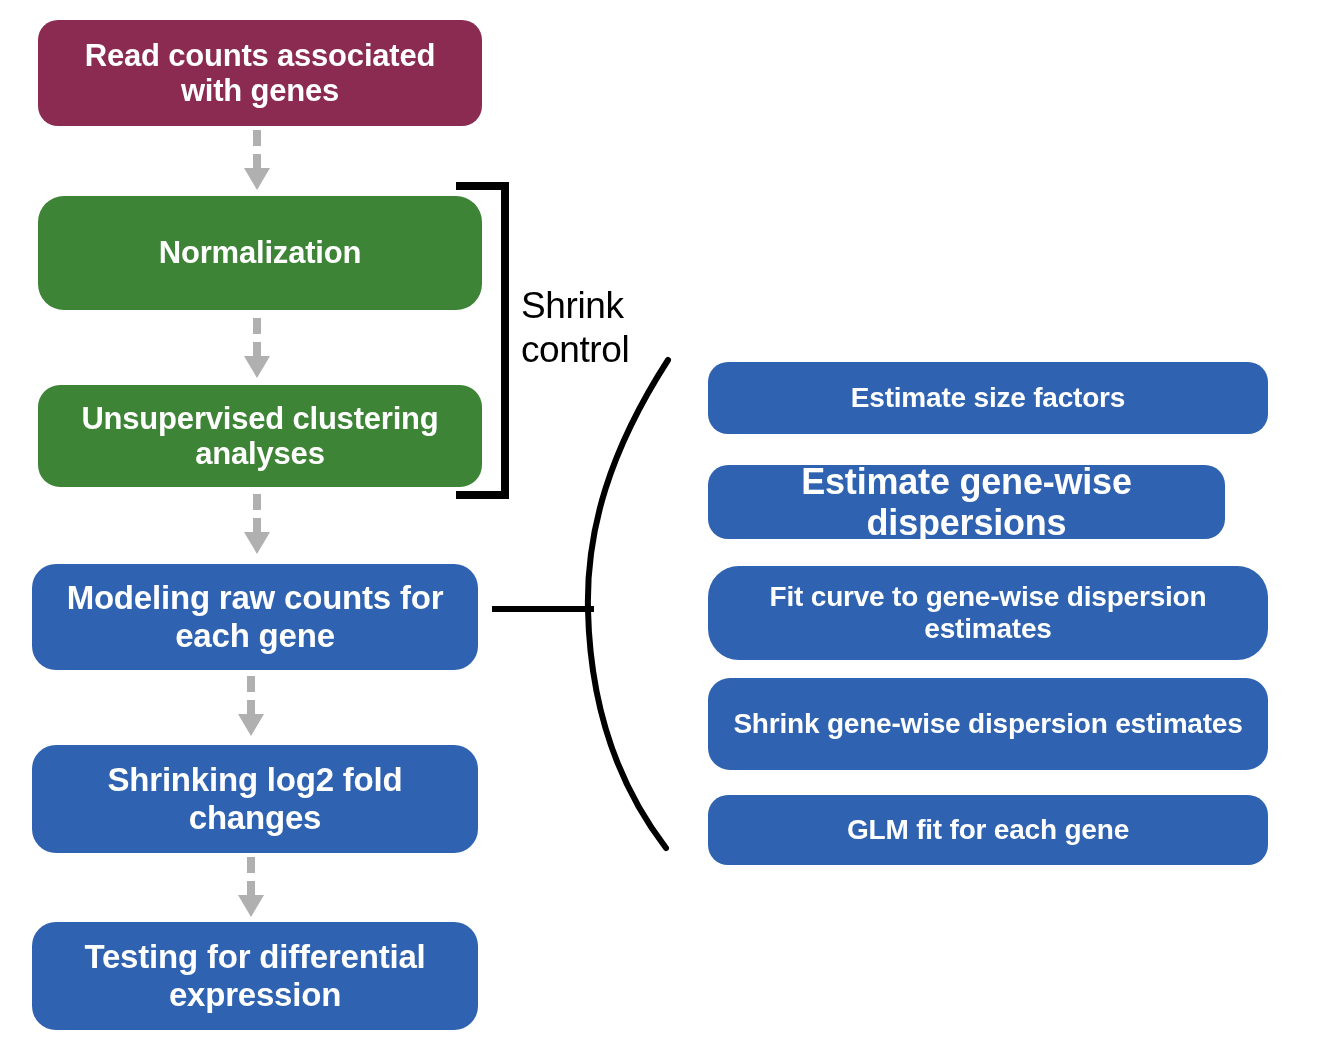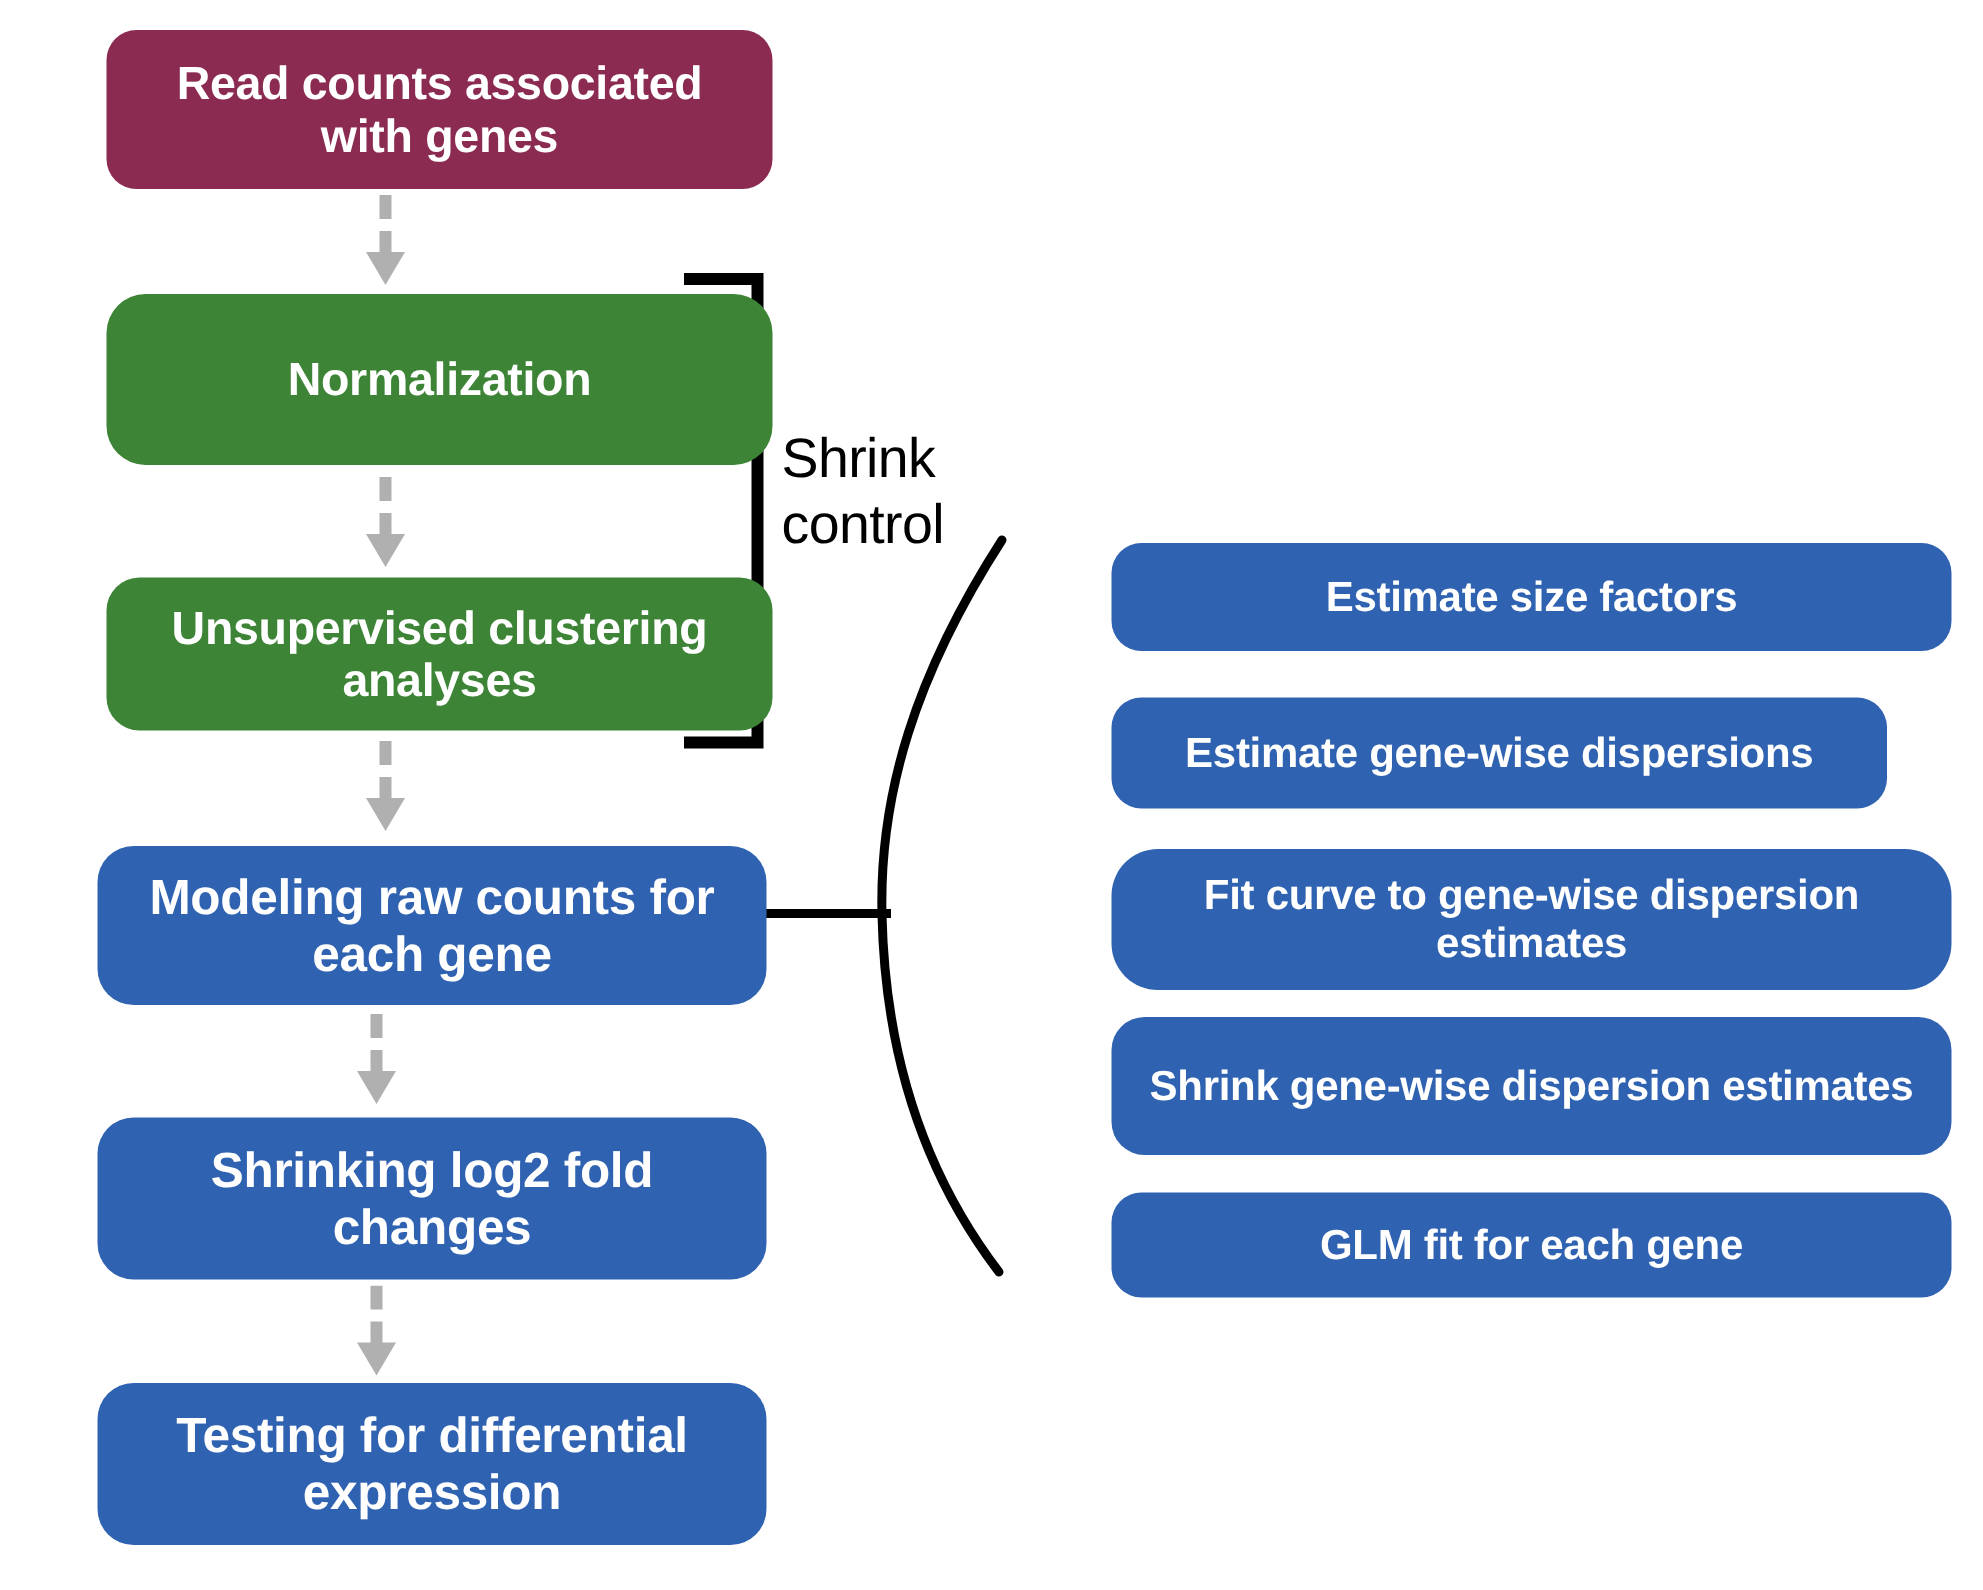--- a/index.html
+++ b/index.html
@@ -27,40 +27,39 @@
     align-items: center;
     justify-content: center;
     text-align: center;
     color: #ffffff;
     font-weight: bold;
     font-family: "Liberation Sans", sans-serif;
     line-height: 1.14;
     letter-spacing: -0.2px;
     padding: 2px 14px;
     border-radius: 22px;
-    margin-left: 33px;
     -webkit-font-smoothing: antialiased;
   }
   .node.maroon { background: #8C2B52; }
   .node.green  { background: #3D8436; justify-content: center; }
   .node.blue   { background: #2F62B0; }
 
   .node .lbl { display: block; width: 100%; }
 
   
   #node-read-counts      { left: 38px;  top: 20px;  width: 444px; height: 106px; font-size: 31px; border-radius: 20px; }
   #node-normalization    { left: 38px;  top: 196px; width: 444px; height: 114px; font-size: 31px; border-radius: 26px; }
   #node-clustering       { left: 38px;  top: 385px; width: 444px; height: 102px; font-size: 31px; border-radius: 22px; }
   #node-modeling         { left: 32px;  top: 564px; width: 446px; height: 106px; font-size: 33px; border-radius: 24px; }
   #node-shrinking-lfc    { left: 32px;  top: 745px; width: 446px; height: 108px; font-size: 33px; border-radius: 24px; }
   #node-testing-de       { left: 32px;  top: 922px; width: 446px; height: 108px; font-size: 33px; border-radius: 24px; }
 
   
   #node-size-factors     { left: 708px; top: 362px; width: 560px; height: 72px;  font-size: 28px; border-radius: 20px; }
-  #node-genewise-disp    { left: 708px; top: 465px; width: 517px; height: 74px;  font-size: 28px; border-radius: 20px; }
+  #node-genewise-disp    { left: 708px; top: 465px; width: 517px; height: 74px;  font-size: 36px; border-radius: 20px; }
   #node-fit-curve        { left: 708px; top: 566px; width: 560px; height: 94px;  font-size: 28px; border-radius: 31px; }
   #node-shrink-disp      { left: 708px; top: 678px; width: 560px; height: 92px;  font-size: 28px; border-radius: 22px; }
   #node-glm-fit          { left: 708px; top: 795px; width: 560px; height: 70px;  font-size: 28px; border-radius: 20px; }
 
   
   .arrow {
     position: absolute;
     width: 34px;
     height: 62px;
   }

